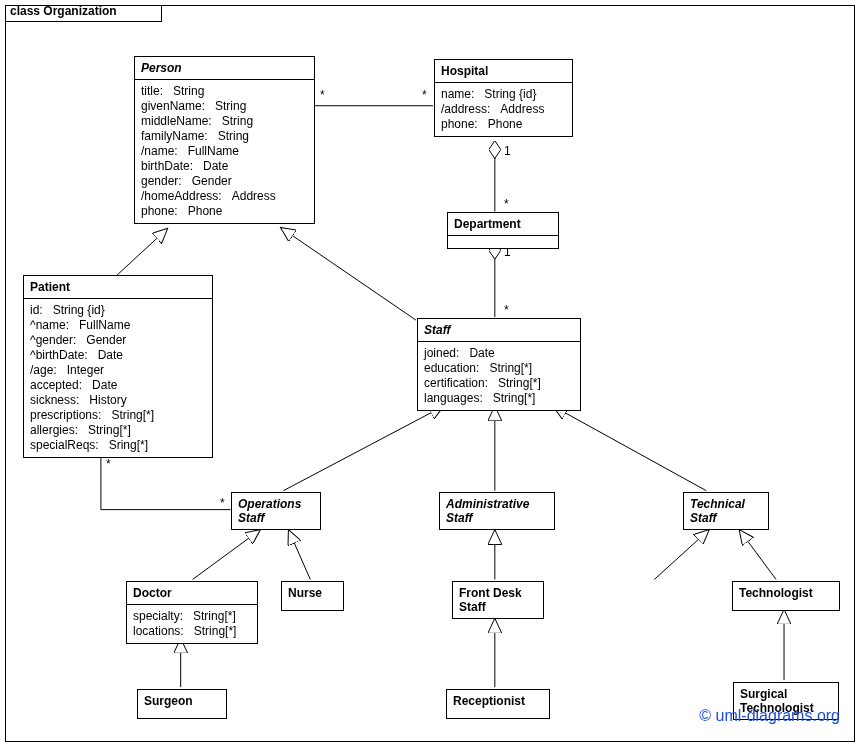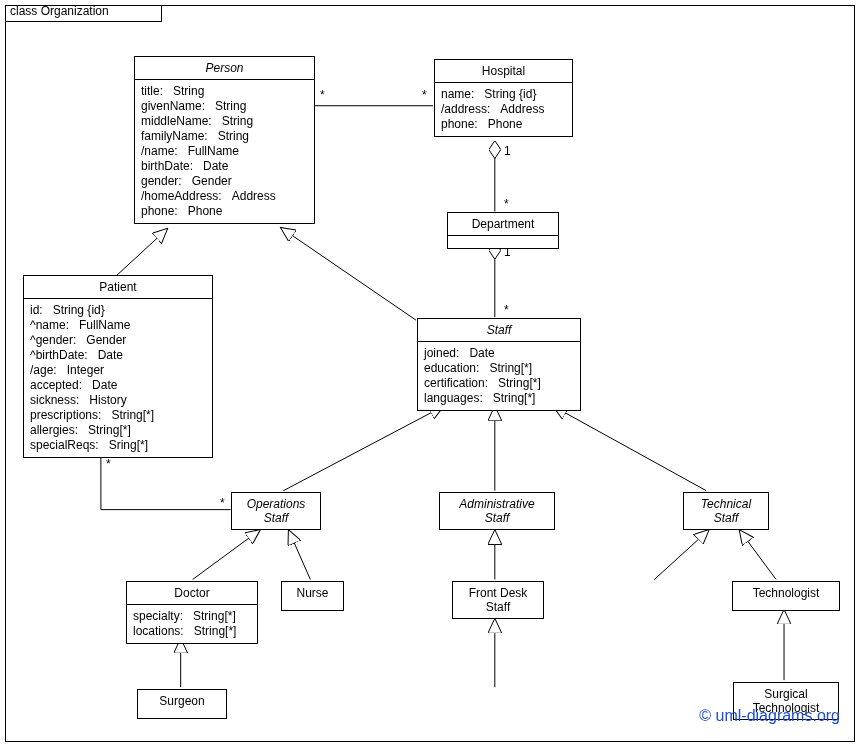--- a/index.html
+++ b/index.html
@@ -1,21 +1,21 @@
 <!DOCTYPE html>
 <html><head>
 <meta charset="utf-8">
 <style>
 html,body{margin:0;padding:0;font-family:Arial,Helvetica,sans-serif;font-size:12px;color:#000;background:#fff}
 .frame{position:relative;width:860px;height:747px;box-sizing:border-box}
 .package{position:absolute;left:5px;top:5px;right:5px;bottom:5px;border:1px solid #000}
 .package-tab{position:absolute;left:0;top:0;height:15px;width:155px;border-right:1px solid #000;border-bottom:1px solid #000}
-.package-tab-inner{position:absolute;top:-2px;left:4px;font-weight:normal}
+.package-tab-inner{position:absolute;top:-2px;left:4px;font-weight:bold}
 .cls{position:absolute;border:1px solid #000;background:#fff;box-sizing:border-box}
-.cls .name{text-align:center;font-weight:normal;font-style:italic;padding:4px 6px;border-bottom:1px solid #000}
+.cls .name{font-weight:bold;font-style:italic;padding:4px 6px;border-bottom:1px solid #000}
 .cls .name.plain{font-style:normal}
 .cls .body{padding:4px 6px}
 .row{display:flex;justify-content:flex-start;gap:10px;line-height:15px}
 .row span{white-space:nowrap}
 .footer{position:absolute;right:14px;bottom:16px;color:#1d4ed8;font-size:16px}
 svg.lines{position:absolute;left:0;top:0;width:100%;height:100%;pointer-events:none}
 .mult{position:absolute;font-size:12px}
 </style>
 </head>
 <body>
@@ -250,20 +250,23 @@
 
 
     <div class="cls" style="left:726px;top:575px;width:108px;height:30px">
       <div class="name plain" style="border-bottom:none">Technologist</div>
     </div>
 
     <div class="cls" style="left:131px;top:683px;width:90px;height:30px">
       <div class="name plain" style="border-bottom:none">Surgeon</div>
     </div>
 
+    <div class="cls" style="left:440px;top:683px;width:104px;height:30px">
+      <div class="name plain" style="border-bottom:none">Receptionist</div>
+    </div>
 
     <div class="cls" style="left:727px;top:676px;width:106px">
       <div class="name plain" style="white-space:pre-line;border-bottom:none">Surgical
 Technologist</div>
     </div>
 
     <div class="footer">© uml-diagrams.org</div>
   </div>
 </div>
 

